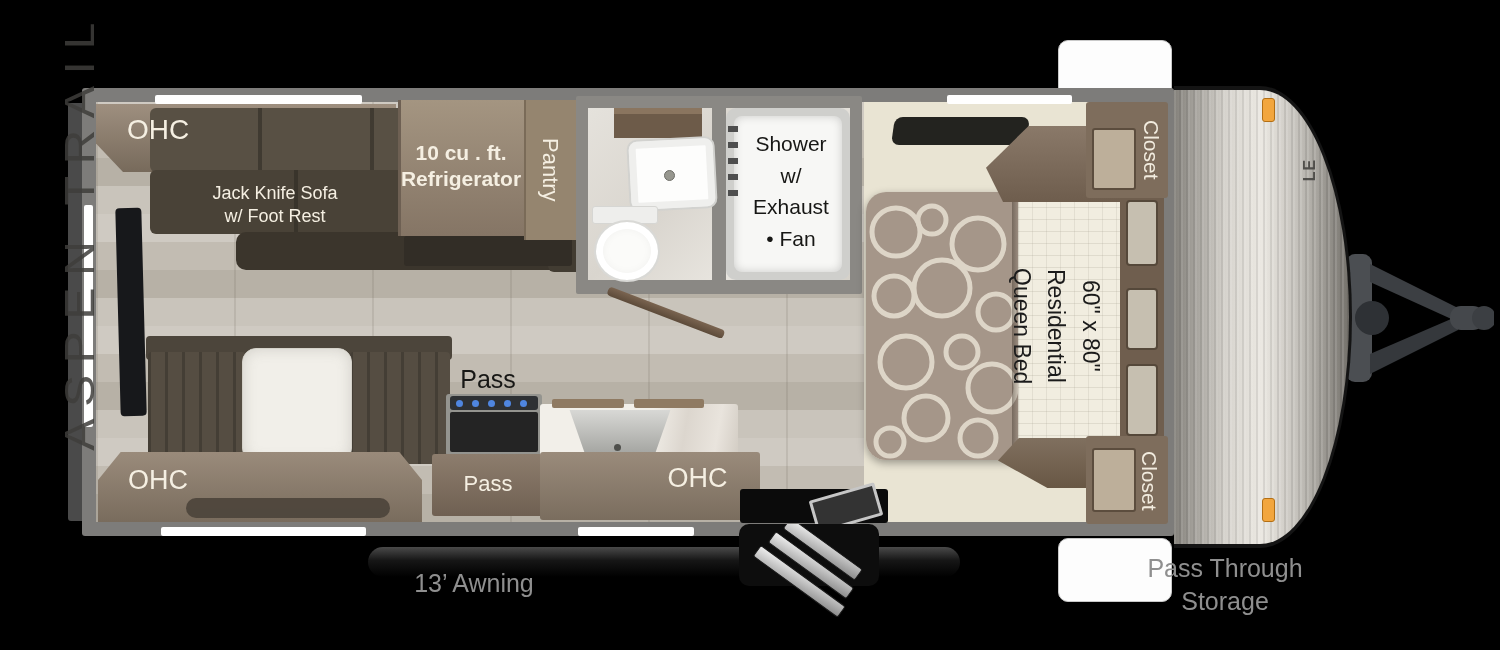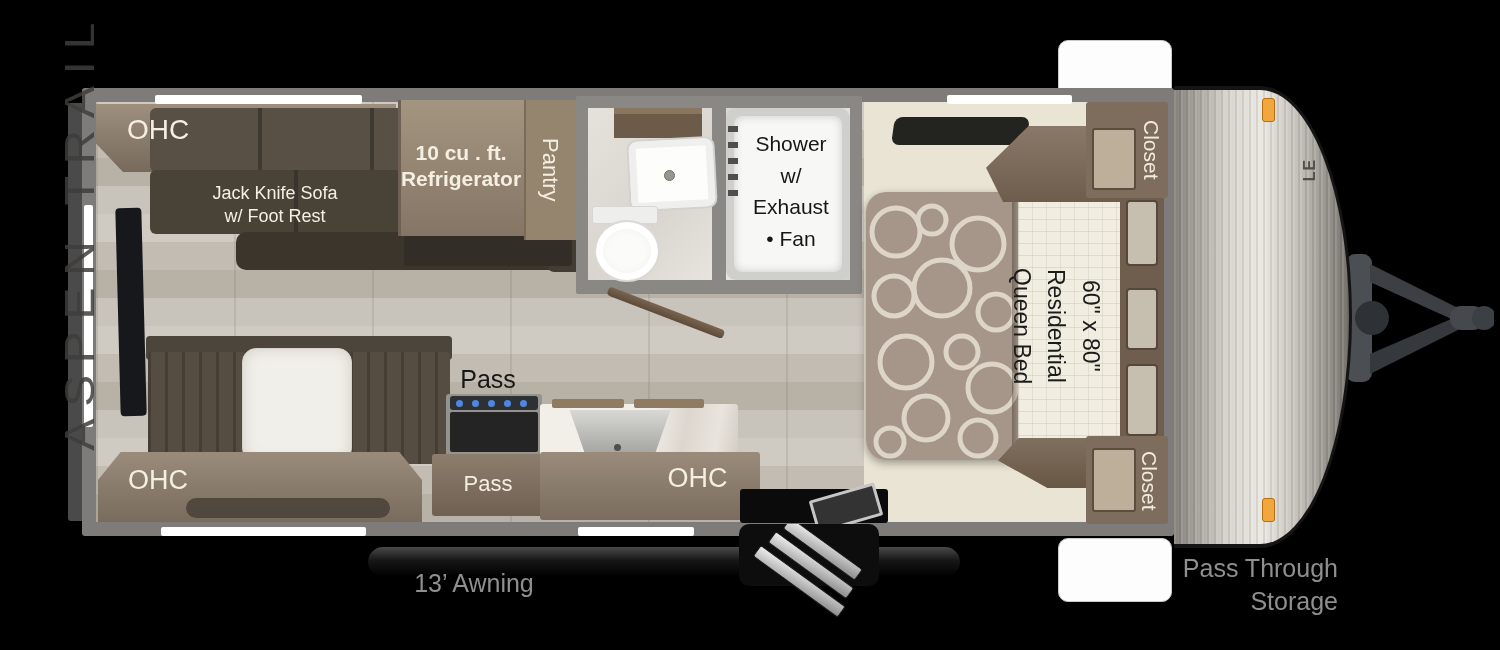--- a/index.html
+++ b/index.html
@@ -154,21 +154,21 @@
   .closet{left:1086px;width:82px;background:#7e6d5c;border-radius:3px;}
   .cl-top{top:102px;height:96px;} .cl-bot{top:436px;height:88px;}
   .clwin{position:absolute;left:6px;width:44px;background:#bdaf9a;border:2px solid #5c4d3e;border-radius:3px;box-sizing:border-box;}
   .cw-top{top:26px;height:62px;} .cw-bot{top:12px;height:64px;}
   .cl-lblwrap-top{left:1136px;top:104px;width:30px;height:92px;}
   .cl-lblwrap-bot{left:1134px;top:438px;width:30px;height:86px;}
   .cl-lbl{font-size:21px;color:#f2ecdf;}
 
   
   .awn-lbl{left:396px;top:568px;width:156px;font-size:25px;}
-  .pass-lbl{left:1160px;top:552px;width:178px;font-size:25px;line-height:1.3;text-align:right;}
+  .pass-lbl{left:1136px;top:552px;width:178px;font-size:25px;line-height:1.3;}
 </style>
 </head>
 <body>
 
 <div class="stage">
 
   <div class="abs bumper"></div>
   <div class="abs whitebox box-top"></div>
   <div class="abs whitebox box-bottom"></div>
   <div class="abs awning-tube"></div>

